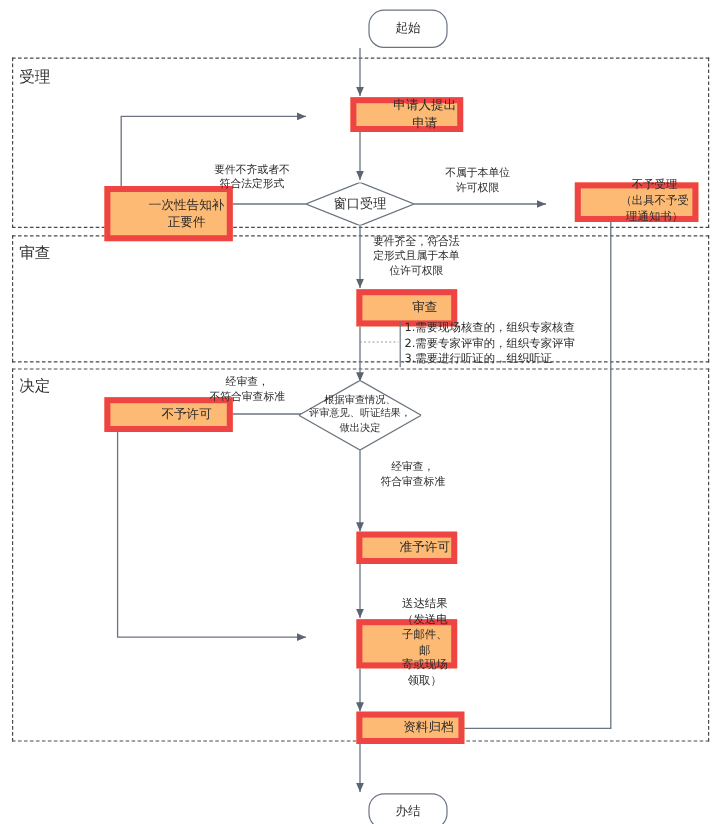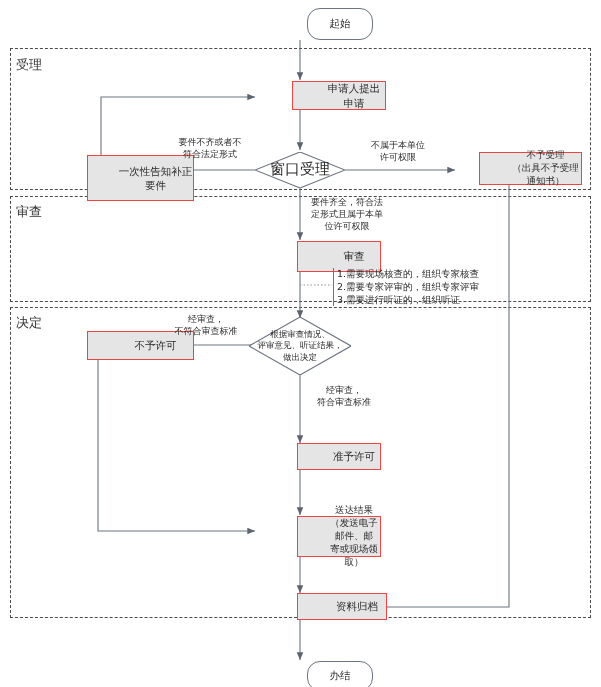--- a/index.html
+++ b/index.html
@@ -4,21 +4,21 @@
 <style>
   html,body{margin:0;padding:0;background:#ffffff;}
   body{font-family:"DejaVu Sans","Liberation Sans",sans-serif;}
   #canvas{position:relative;width:601px;height:687px;background:#fff;overflow:hidden;}
 
   .swim{position:absolute;border:1px dashed #4a4a4a;box-sizing:border-box;}
   .swim-label{position:absolute;font-size:13px;color:#333;line-height:1;}
 
   .node{position:absolute;box-sizing:border-box;display:flex;align-items:center;
         justify-content:center;text-align:center;color:#2b2b2b;margin-left:39px;}
-  .rect{border:1px solid #ef4444;background:#e5e5e5;font-size:10.5px;line-height:1.35;padding-left:30px;}
+  .rect{border:5px solid #ef4444;background:#fdba74;font-size:10.5px;line-height:1.35;padding-left:30px;}
   .term{border:1px solid #6b7480;background:#fff;border-radius:13px;font-size:10.5px;}
 
   .diamond{position:absolute;}
   .diamond svg{position:absolute;left:0;top:0;}
   .diamond .dtext{position:absolute;left:0;top:0;width:100%;height:100%;
       display:flex;align-items:center;justify-content:center;text-align:center;
       font-size:9px;line-height:1.3;color:#2b2b2b;padding:0 4px;box-sizing:border-box;}
 
   .edgelbl{position:absolute;font-size:9px;line-height:1.35;color:#2b2b2b;text-align:center;}
   .notelist{position:absolute;font-size:9.5px;line-height:1.35;color:#2b2b2b;
@@ -80,21 +80,21 @@
   </svg>
 
   <div class="node term" style="left:268px;top:8px;width:66px;height:32px;">起始</div>
 
   <div class="node rect" style="left:253px;top:81px;width:94px;height:29px;">申请人提出申请</div>
 
   <div class="diamond" style="left:255px;top:152px;width:90px;height:36px;">
     <svg width="90" height="36" viewBox="0 0 90 36" xmlns="http://www.w3.org/2000/svg">
       <polygon points="45,0 90,18 45,36 0,18" fill="#fff" stroke="#6b7480" stroke-width="1.1"></polygon>
     </svg>
-    <div class="dtext" style="font-size:15px;">窗口受理</div>
+    <div class="dtext" style="font-size:11px;">窗口受理</div>
   </div>
 
   <div class="node rect" style="left:48px;top:155px;width:107px;height:46px;">一次性告知补正要件</div>
 
   <div class="node rect" style="left:440px;top:152px;width:103px;height:33px;white-space:pre-line;font-size:9.5px;">不予受理
 （出具不予受理通知书）</div>
 
   <div class="node rect" style="left:258px;top:241px;width:84px;height:31px;">审查</div>
 
   <div class="notelist" style="left:333px;top:268px;">1.需要现场核查的，组织专家核查

